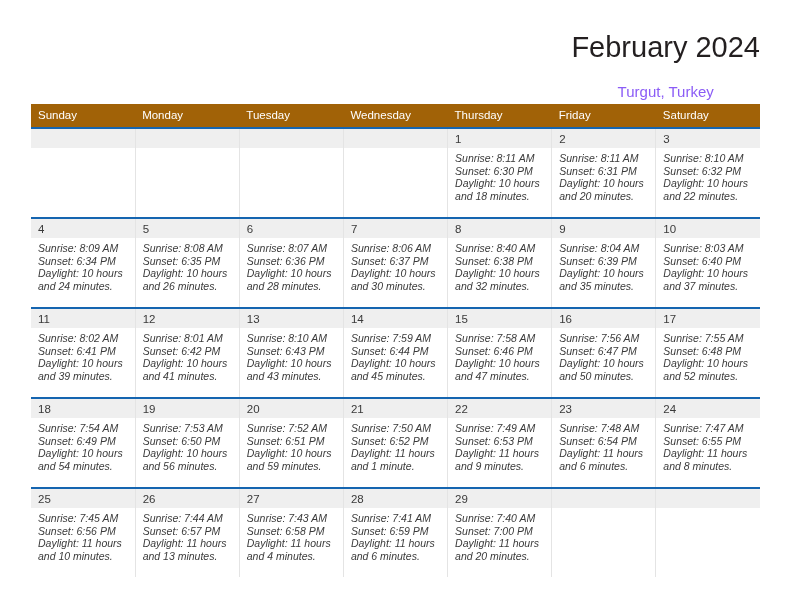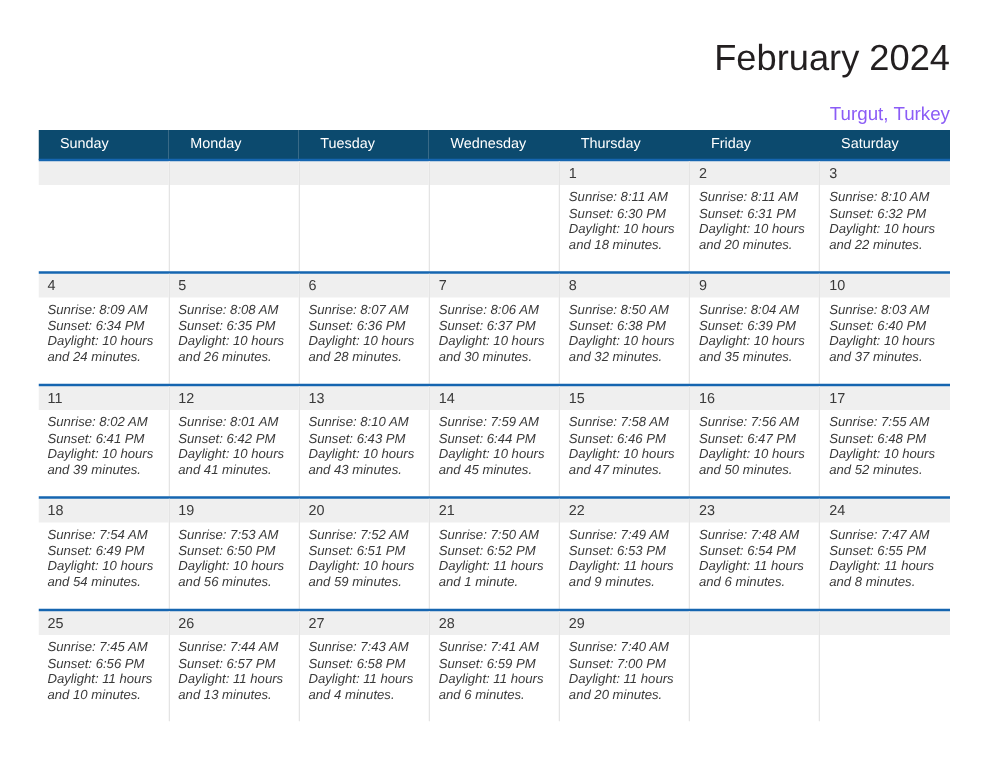--- a/index.html
+++ b/index.html
@@ -60,21 +60,21 @@
     font-size: 25px;
     color: #1b74c4;
     letter-spacing: -0.2px;
     line-height: 28px;
   }
 
   .title-block {
     position: absolute;
     right: 0;
     top: 0;
-    text-align: right;
+    text-align: center;
   }
   .month-title {
     font-size: 29px;
     color: #231f20;
     line-height: 34px;
     white-space: nowrap;
   }
   .location-title {
     font-size: 15px;
     color: #8b5cf6;
@@ -86,26 +86,26 @@
   
   .calendar {
     position: absolute;
     left: 31px;
     top: 104px;
     width: 729px;
     border-collapse: collapse;
     table-layout: fixed;
   }
   .calendar th {
-    background: #0c4a6e;
+    background: #a16207;
     color: #ffffff;
     font-size: 11.5px;
     font-weight: normal;
     text-align: left;
-    padding: 5px 0 6px 17px;
+    padding: 5px 0 6px 7px;
     height: 12px;
     border: none;
   }
   .calendar td {
     vertical-align: top;
     padding: 0;
     border-top: 2px solid #1565b0;
     border-left: 1px solid #e4e4e4;
     border-right: 1px solid #e4e4e4;
     height: 88px;
@@ -269,21 +269,21 @@
             <div class="cell-body">
               <div>Sunrise: 8:06 AM</div>
               <div>Sunset: 6:37 PM</div>
               <div>Daylight: 10 hours</div>
               <div>and 30 minutes.</div>
             </div>
           </td>
           <td>
             <div class="daynum-band">8</div>
             <div class="cell-body">
-              <div>Sunrise: 8:50 AM</div>
+              <div>Sunrise: 8:40 AM</div>
               <div>Sunset: 6:38 PM</div>
               <div>Daylight: 10 hours</div>
               <div>and 32 minutes.</div>
             </div>
           </td>
           <td>
             <div class="daynum-band">9</div>
             <div class="cell-body">
               <div>Sunrise: 8:04 AM</div>
               <div>Sunset: 6:39 PM</div>

